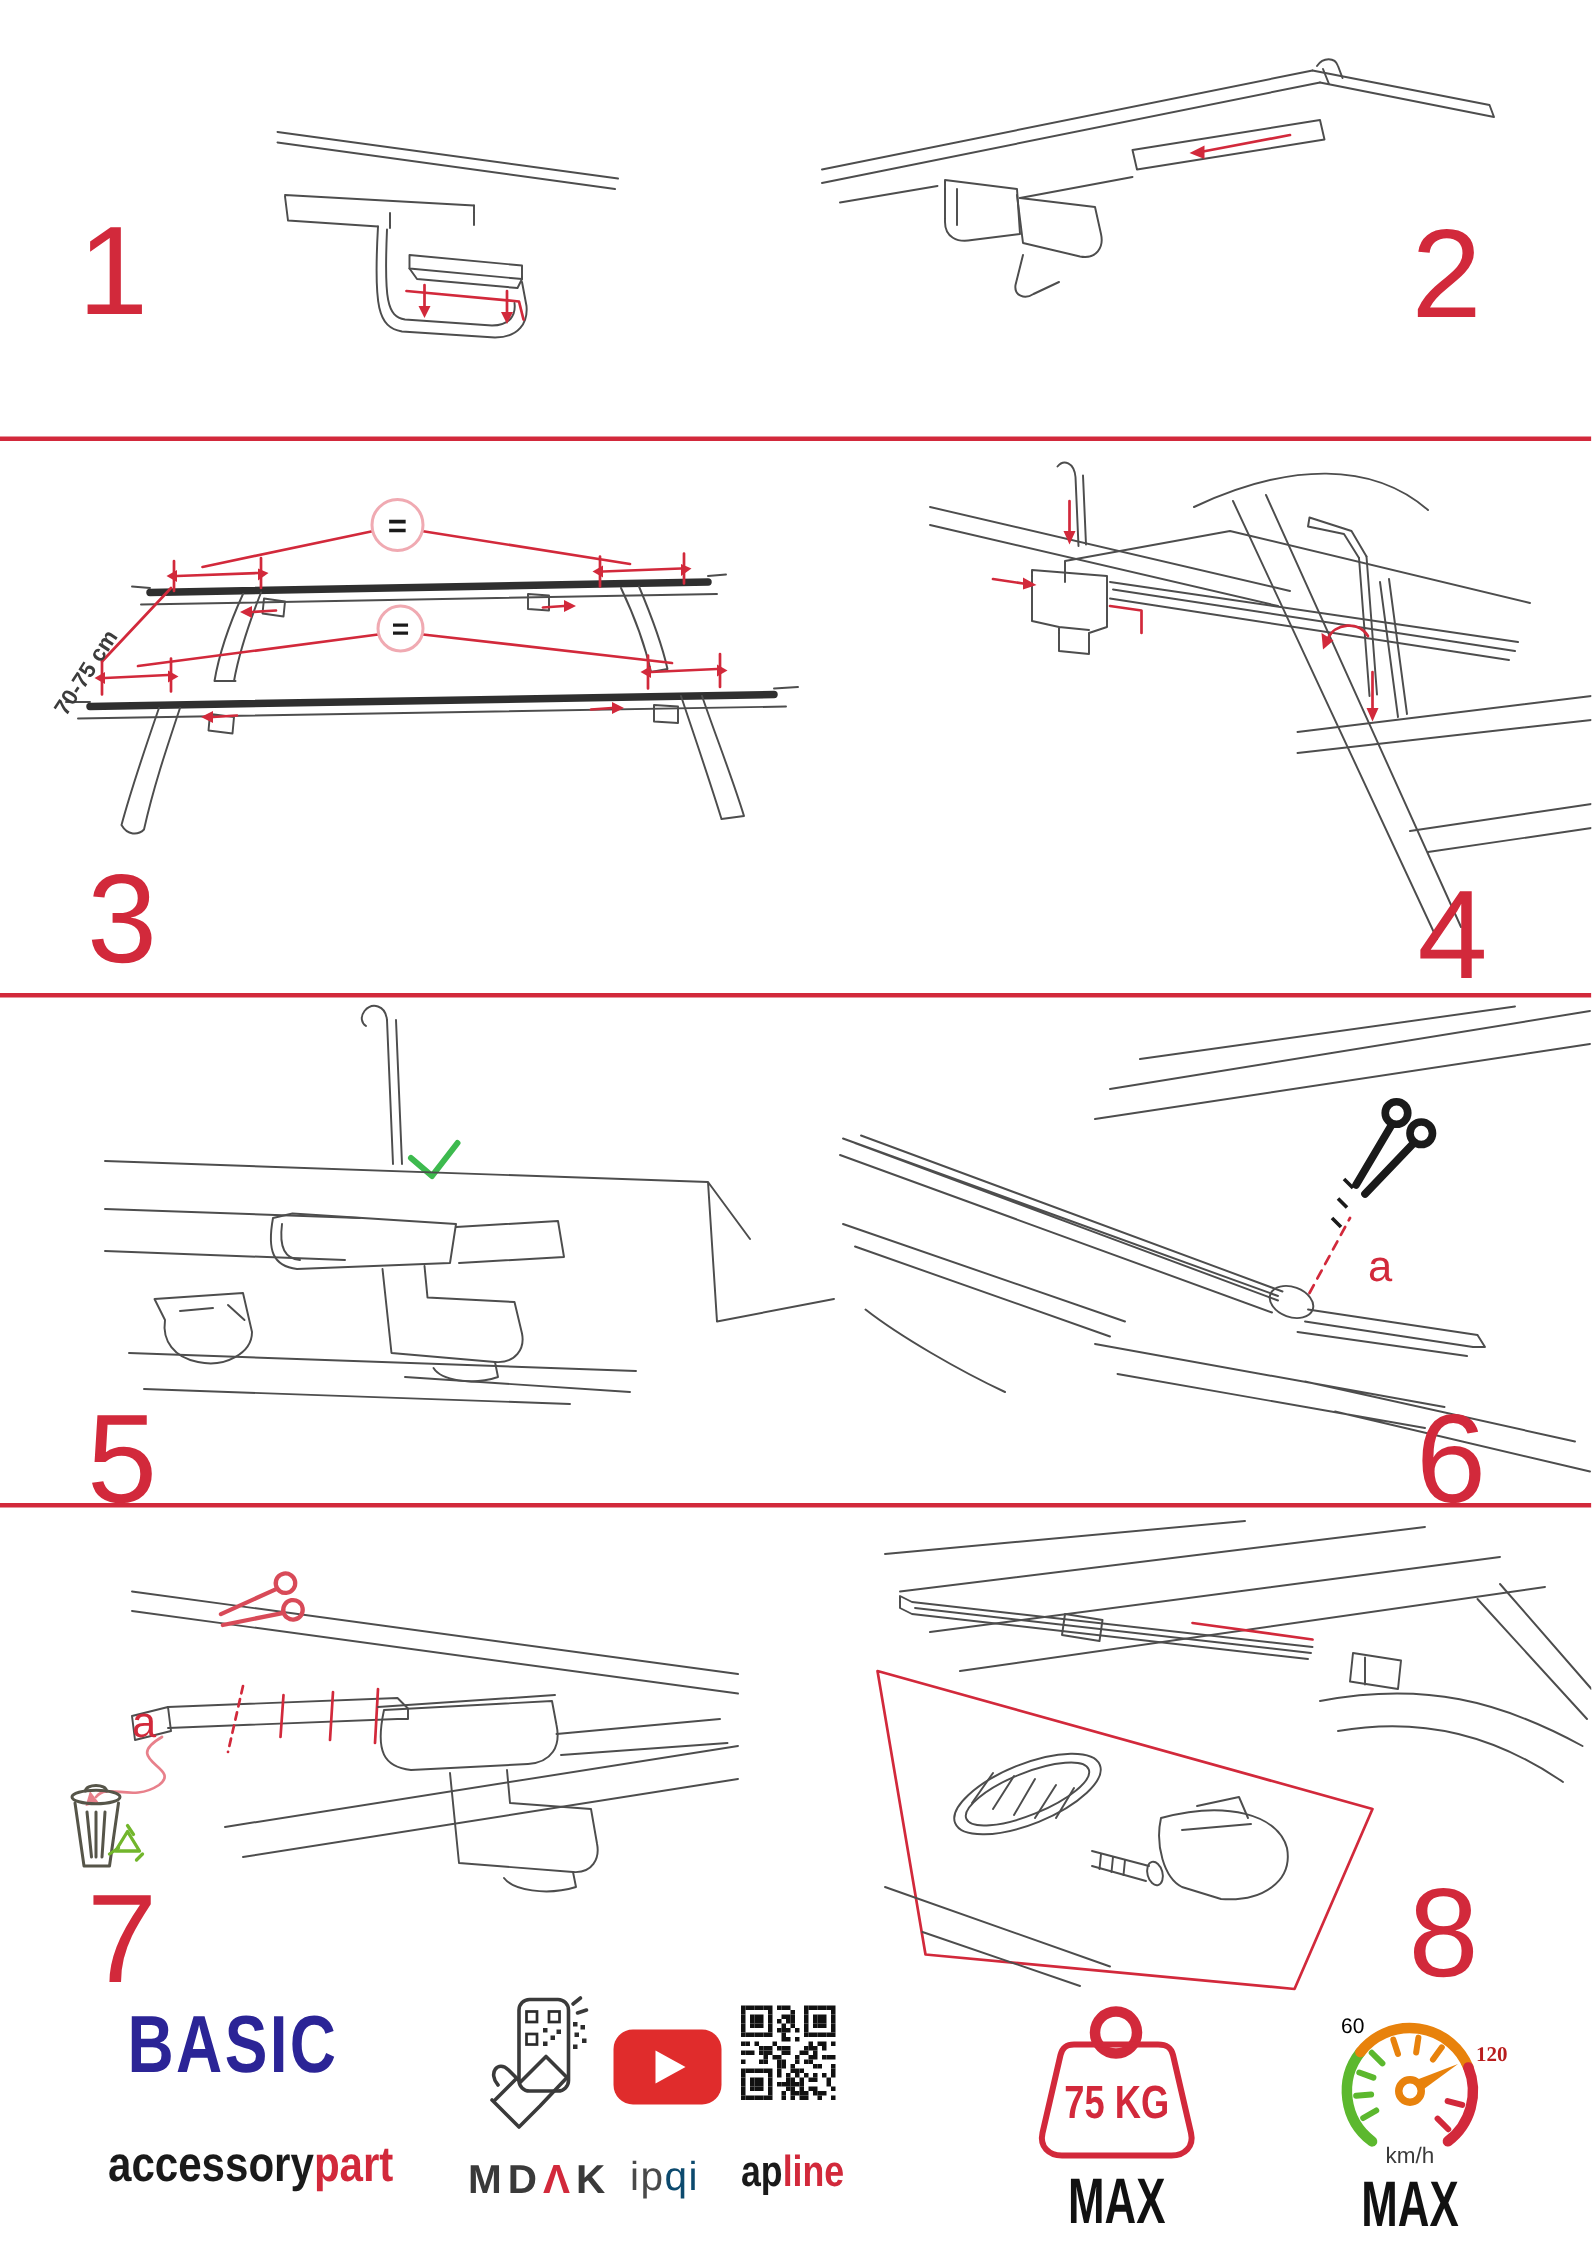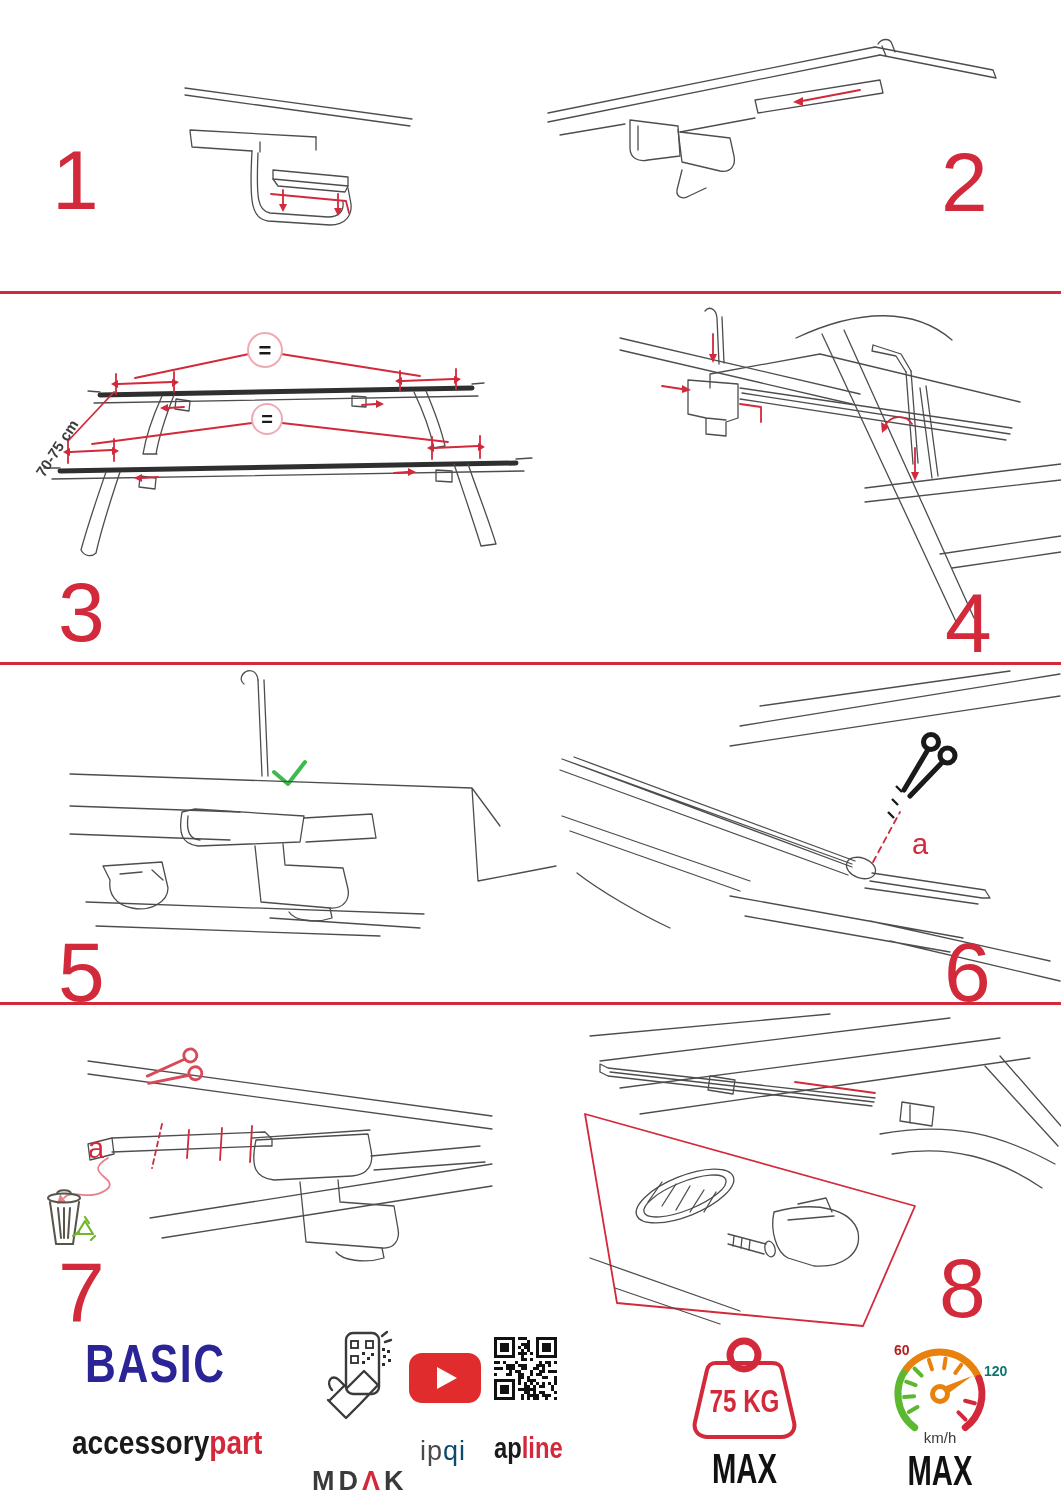--- a/index.html
+++ b/index.html
@@ -24,33 +24,33 @@
   .scissorsR{fill:none;stroke:#d84a58;stroke-width:2.2;stroke-linecap:round;}
   .sq{fill:none;stroke:#e8808b;stroke-width:1.8;stroke-linecap:round;}
   .wred{fill:none;stroke:#d2293b;stroke-width:4;stroke-linejoin:round;}
   
   .basic{position:absolute;left:85px;top:1336px;color:#2b2496;font-size:54px;font-weight:bold;
          letter-spacing:2px;transform:scaleX(.79);transform-origin:left top;line-height:1;}
   .brand{position:absolute;left:72px;top:1426px;font-size:33px;font-weight:bold;
          transform:scaleX(.85);transform-origin:left top;line-height:1;color:#1a1a1a;}
   .brand .red{color:#d2293b;}
   .mdak{position:absolute;left:312px;top:1440px;font-size:27px;font-weight:bold;letter-spacing:4px;
-        color:#3a3a3a;line-height:1;margin-top:28px;}
+        color:#3a3a3a;line-height:1;}
   .mdak .red{color:#d2293b;}
   .ipqi{position:absolute;left:420px;top:1438px;font-size:27px;letter-spacing:1px;color:#4a4a4a;line-height:1;}
   .ipqi .red{color:#0c4a6e;}
   .apline{position:absolute;left:494px;top:1434px;font-size:29px;font-weight:bold;
           transform:scaleX(.82);transform-origin:left top;line-height:1;color:#1a1a1a;}
   .apline .red{color:#d2293b;}
   .w75{position:absolute;left:672px;width:145px;top:1386px;text-align:center;color:#d2293b;
        font-size:31px;font-weight:bold;transform:scaleX(.78);transform-origin:center top;line-height:1;}
   .maxt{position:absolute;font-size:43px;font-weight:bold;color:#111;text-align:center;
         transform:scaleX(.68);transform-origin:center top;line-height:1;}
-  .s60{position:absolute;left:894px;top:1343px;font-size:14px;font-weight:bold;color:#b91c1c;line-height:1;}
-  .s120{position:absolute;left:984px;top:1364px;font-size:14px;font-weight:bold;color:#0f766e;line-height:1;}
+  .s60{position:absolute;left:894px;top:1343px;font-size:14px;font-weight:normal;color:#000000;line-height:1;}
+  .s120{position:absolute;left:984px;top:1364px;font-size:14px;font-weight:bold;color:#b91c1c;line-height:1;font-family:Liberation Serif, serif;}
   .kmh{position:absolute;left:878px;width:124px;top:1430px;text-align:center;font-size:15px;color:#3a3a3a;line-height:1;}
 </style>
 </head>
 <body>
 
 <div class="page">
 
   <svg class="abs" style="left:0;top:0" width="530" height="291" viewBox="0 0 530 291">
     <path class="ln" d="M185,88 L412,119"></path>
     <path class="ln" d="M185,95 L410,126"></path>

